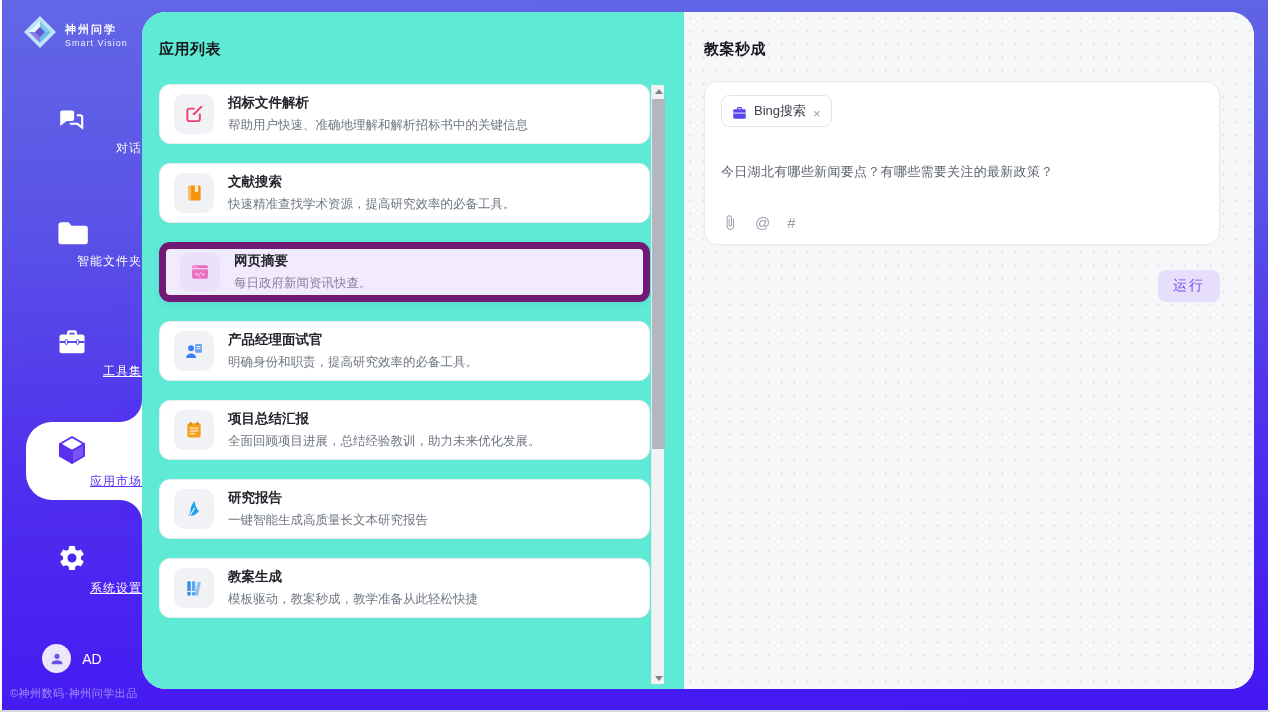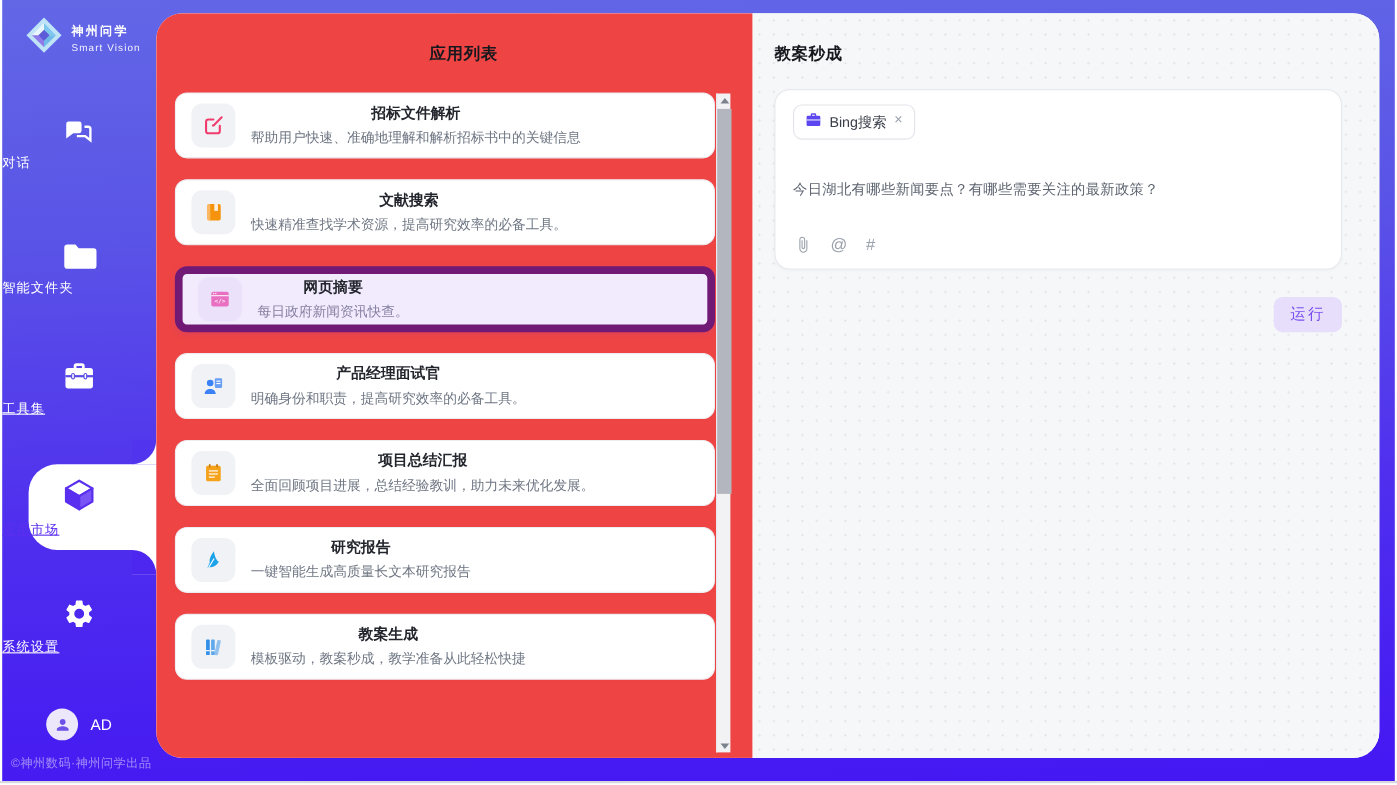--- a/index.html
+++ b/index.html
@@ -8,21 +8,21 @@
 
   .frame { position:absolute; left:2px; top:0; right:2px; bottom:4px;
     background:linear-gradient(178deg,#6267e6 0%, #5a53e7 30%, #5030ee 62%, #4417f3 100%); }
   .bottom-hairline { position:absolute; left:0; right:0; bottom:2px; height:2px; background:#d6d7df; }
 
   
   .sidebar { position:absolute; left:0; top:0; bottom:0; width:140px; color:#fff; }
   .brand { position:absolute; top:14px; left:20px; display:flex; align-items:center; gap:7px; }
   .brand-name { font-size:11px; font-weight:bold; letter-spacing:2px; line-height:17px; }
   .brand-sub { font-size:9px; letter-spacing:1px; opacity:.92; }
-  .nav-item { position:absolute; left:0; width:140px; text-align:left; cursor:pointer; }
+  .nav-item { position:absolute; left:0; width:140px; text-align:right; cursor:pointer; }
   .nav-item .nav-icon { display:block; margin:0 auto; }
   .nav-label { margin-top:7px; font-size:12px; color:#fff; letter-spacing:1px; }
   .nav-label.u { text-decoration:underline; }
   .nav-item.active .nav-label { color:#5b2ff0; }
 
   .active-bump { position:absolute; left:24px; top:422px; width:116px; height:78px;
     background:#ffffff; border-radius:26px 0 0 26px; }
   .curve { position:absolute; left:118px; width:22px; height:22px; background:#ffffff; }
   .curve.top { top:400px; } .curve.bot { top:500px; }
   .curve.top::after, .curve.bot::after { content:""; position:absolute; inset:0; }
@@ -33,21 +33,21 @@
     align-items:center; justify-content:center; gap:11px; }
   .avatar { width:29px; height:29px; border-radius:50%; background:#ece7fb;
     display:flex; align-items:center; justify-content:center; }
   .user-name { font-size:14px; color:#fff; }
   .copyright { position:absolute; bottom:9px; left:8px; font-size:11px;
     color:rgba(255,255,255,.48); letter-spacing:.5px; white-space:nowrap; }
 
   
   .panel { position:absolute; left:140px; top:12px; right:14px; bottom:21px;
     background:#fff; border-radius:24px; overflow:hidden; display:flex; }
-  .list-col { width:542px; position:relative; background:#ef4444; padding:28px 0 0 17px;text-align:center; }
+  .list-col { width:542px; position:relative; background:#5eead4; padding:28px 0 0 17px; }
   .col-title { font-size:15px; font-weight:bold; color:#16181d; letter-spacing:.5px; }
   .list-wrap { margin-top:25px; width:491px; }
   .app-card { display:flex; align-items:center; gap:14px; height:60px; margin-bottom:19px;
     background:#fff; border:1px solid #ececf1; border-radius:11px; padding:0 14px; cursor:pointer;
     box-shadow:0 1px 2px rgba(20,20,40,.02); }
   .app-card.selected { background:#f2eafd; border:7px solid #701a75;
     box-shadow:0 2px 6px rgba(120,70,240,.10); }
   .tile { flex:0 0 40px; width:40px; height:40px; border-radius:10px; background:#f1f2f6;
     display:flex; align-items:center; justify-content:center; }
   .app-card.selected .tile { background:#ece1fb; }
@@ -67,21 +67,21 @@
   .tri-down { width:0; height:0; border-left:4px solid transparent; border-right:4px solid transparent;
     border-top:5px solid #7c828c; }
   .sb-thumb { position:absolute; left:0; top:14px; width:13px; height:350px; background:#b3b6bf; }
 
   
   .detail-col { flex:1; background-color:#f6f7f9;
     background-image:radial-gradient(#e4e6ec 1px, transparent 1.1px);
     background-size:13px 13px; padding:28px 34px 0 20px; display:flex; flex-direction:column; }
   .detail-card { margin-top:22px; background:#fff; border:1px solid #e8e9ef; border-radius:14px;
     height:164px; padding:13px 16px; position:relative; box-shadow:0 1px 3px rgba(20,20,40,.03); }
-  .chip { display:inline-flex; align-items:flex-start; gap:7px; border:1px solid #e3e4ea;
+  .chip { display:inline-flex; align-items:flex-end; gap:7px; border:1px solid #e3e4ea;
     border-radius:8px; padding:6px 10px; background:#fff; }
   .chip-label { font-size:13px; color:#3a3f4a; }
   .chip-close { font-size:13px; color:#9aa1ac; cursor:pointer; line-height:1; }
   .query-text { margin-top:36px; font-size:13px; color:#5d6470; letter-spacing:.3px; }
   .composer { position:absolute; left:17px; bottom:13px; display:flex; align-items:center;
     gap:17px; color:#9aa1ac; }
   .glyph-ic { font-size:15px; color:#9aa1ac; cursor:pointer; }
   .run-row { display:flex; justify-content:flex-end; margin-top:25px; }
   .run-btn { background:#e7defc; color:#7a4ff0; border:none; border-radius:8px;
     padding:7px 15px; font-size:14px; letter-spacing:2px; cursor:pointer;

